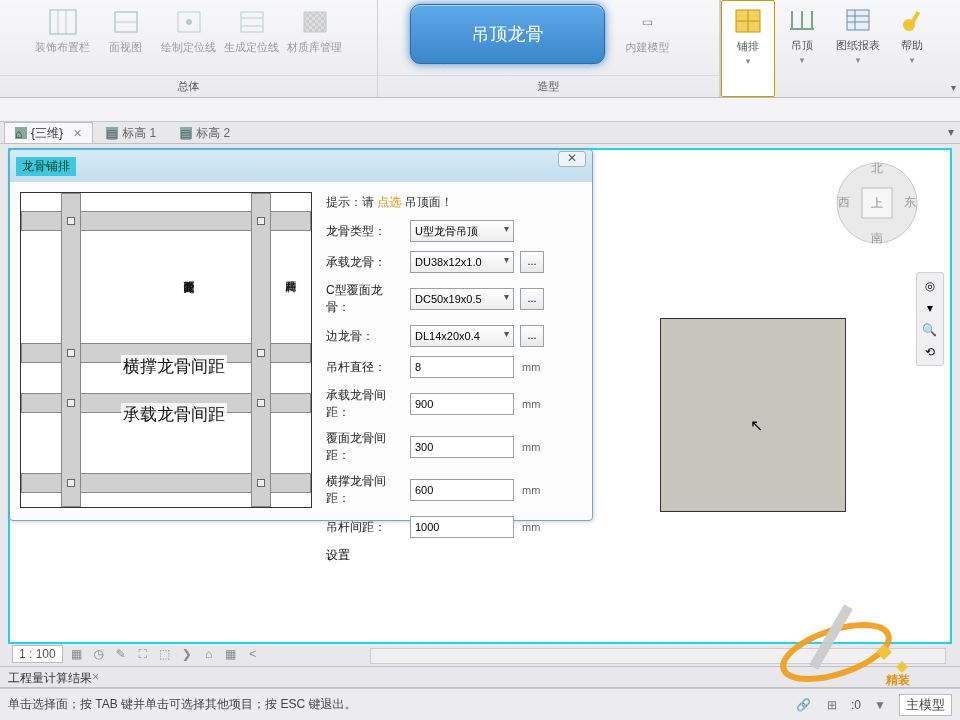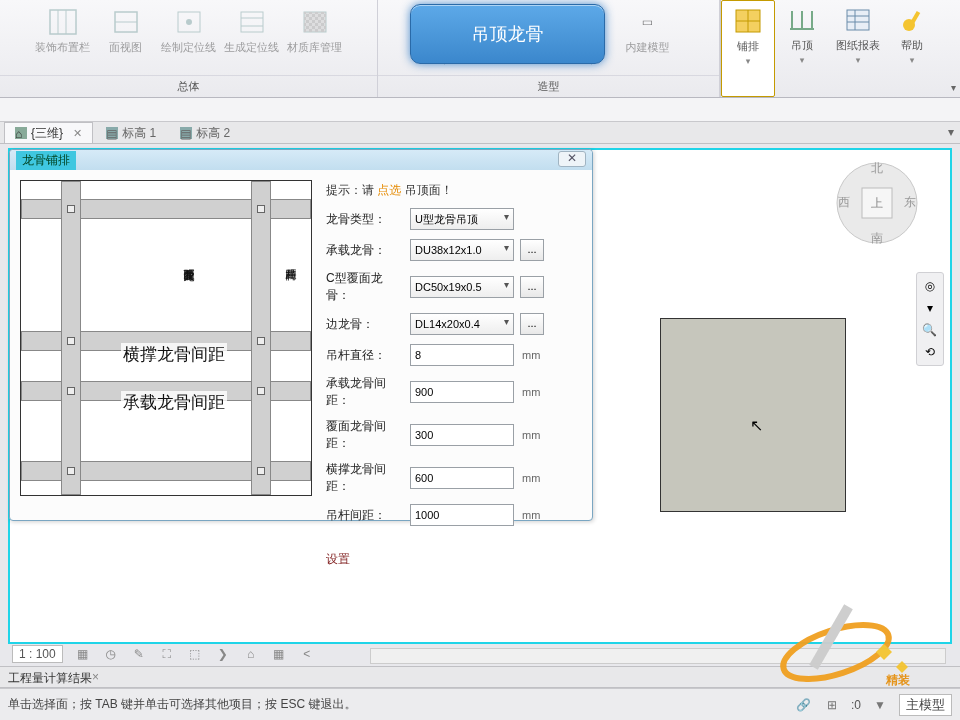--- a/index.html
+++ b/index.html
@@ -23,38 +23,38 @@
 .tab .ti{width:12px;height:12px;background:#6a8caa;display:inline-block}
 .tab .tx{color:#888;margin-left:6px;font-size:11px}
 .tab.inactive{background:transparent;border-color:transparent;color:#666}
 .tabs-tail{position:absolute;right:6px;top:3px;color:#666}
 .viewport{position:absolute;left:8px;top:148px;right:8px;bottom:76px;background:#fff;border:2px solid #1fd4e8}
 .canvas-rect{position:absolute;left:650px;top:168px;width:186px;height:194px;background:#c6c6bc;border:1px solid #333}
 .cursor{position:absolute;font-size:16px;color:#000}
 .nav-cube{position:absolute;right:28px;top:8px;width:90px;height:90px}
 .side-tools{position:absolute;right:6px;top:122px;width:28px;background:#f0f0f2;border:1px solid #d0d0d4;border-radius:3px;display:flex;flex-direction:column;align-items:center;gap:8px;padding:6px 0}
 .dlg{position:absolute;left:9px;top:149px;width:584px;height:372px;background:#fcfcfc;border:1px solid #7aa6c2;border-radius:4px;box-shadow:1px 1px 4px rgba(0,0,0,.18);z-index:10}
-.dlg-title{height:20px;background:linear-gradient(#d6eaf7,#c2deef);border-radius:4px 4px 0 0;display:flex;align-items:center;padding:0 6px;font-size:11px;color:#1a3a52;position:relative}
+.dlg-title{height:32px;background:linear-gradient(#d6eaf7,#c2deef);border-radius:4px 4px 0 0;display:flex;align-items:center;padding:0 6px;font-size:11px;color:#1a3a52;position:relative}
 .dlg-title .name{background:#3fc7e0;padding:1px 6px;color:#042}
 .dlg-close{position:absolute;right:6px;top:1px;width:28px;height:16px;border:1px solid #a0b4c2;border-radius:3px;background:#eef4f8;text-align:center;line-height:13px;cursor:pointer;color:#556}
 .dlg-body{display:flex;padding:10px;gap:14px}
 .preview{width:292px;height:316px;border:1px solid #333;background:#fff;position:relative;overflow:hidden}
 .form{flex:1;display:flex;flex-direction:column;gap:9px;padding-top:2px}
 .hint{color:#333;font-size:12px}
 .hint .hl{color:#e58a00}
 .frow{display:flex;align-items:center;gap:6px}
 .flabel{width:78px;color:#222;font-size:12px}
 .sel,.inp{width:104px;height:22px;border:1px solid #9aa0a6;background:#fff;font-size:11px;padding:0 4px}
 .sel{appearance:none;background:linear-gradient(#fff,#eee);position:relative}
 .sel-wrap{position:relative;display:inline-block}
 .sel-wrap:after{content:"▾";position:absolute;right:5px;top:3px;color:#555;font-size:10px;pointer-events:none}
 .dots{width:24px;height:22px;border:1px solid #9aa0a6;background:linear-gradient(#fff,#e8e8e8);text-align:center;line-height:18px;cursor:pointer;font-size:11px}
 .unit{color:#666;font-size:11px;margin-left:2px}
-.link{color:#7f1d1d;cursor:pointer;font-size:12px;margin-top:16px}
-.view-scale{position:absolute;left:12px;bottom:56px;height:20px;display:flex;align-items:center;gap:12px;color:#555;font-size:11px;z-index:2}
+.link{color:#000000;cursor:pointer;font-size:12px;margin-top:0}
+.view-scale{position:absolute;left:12px;bottom:56px;height:20px;display:flex;align-items:center;gap:6px;color:#555;font-size:11px;z-index:2}
 .vs-box{border:1px solid #bbb;background:#fff;padding:1px 6px}
 .vs-ico{width:16px;height:16px;display:inline-flex;align-items:center;justify-content:center;color:#888;cursor:pointer}
 .view-scroll{position:absolute;left:370px;right:14px;bottom:56px;height:16px;background:#f0f0f0;border:1px solid #ccc;z-index:2}
 .result-bar{position:absolute;left:0;right:0;bottom:32px;height:22px;background:#e8e8ea;border-top:1px solid #c0c0c4;border-bottom:1px solid #c0c0c4;padding:3px 8px;font-size:12px;color:#333;display:flex;justify-content:flex-start}
 .result-bar .cx{color:#888;cursor:pointer}
 .status{position:absolute;left:0;right:0;bottom:0;height:32px;background:#ececee;border-top:1px solid #c8c8cc;display:flex;align-items:center;padding:0 8px;font-size:11px;color:#444;gap:10px}
 .status .sp{flex:1}
 .status .sico{width:18px;height:18px;display:inline-flex;align-items:center;justify-content:center;color:#777;border:1px solid transparent}
 .status .stxt{color:#555}
 .status .ssel{border:1px solid #bbb;background:#fff;padding:1px 6px;font-size:13px}

